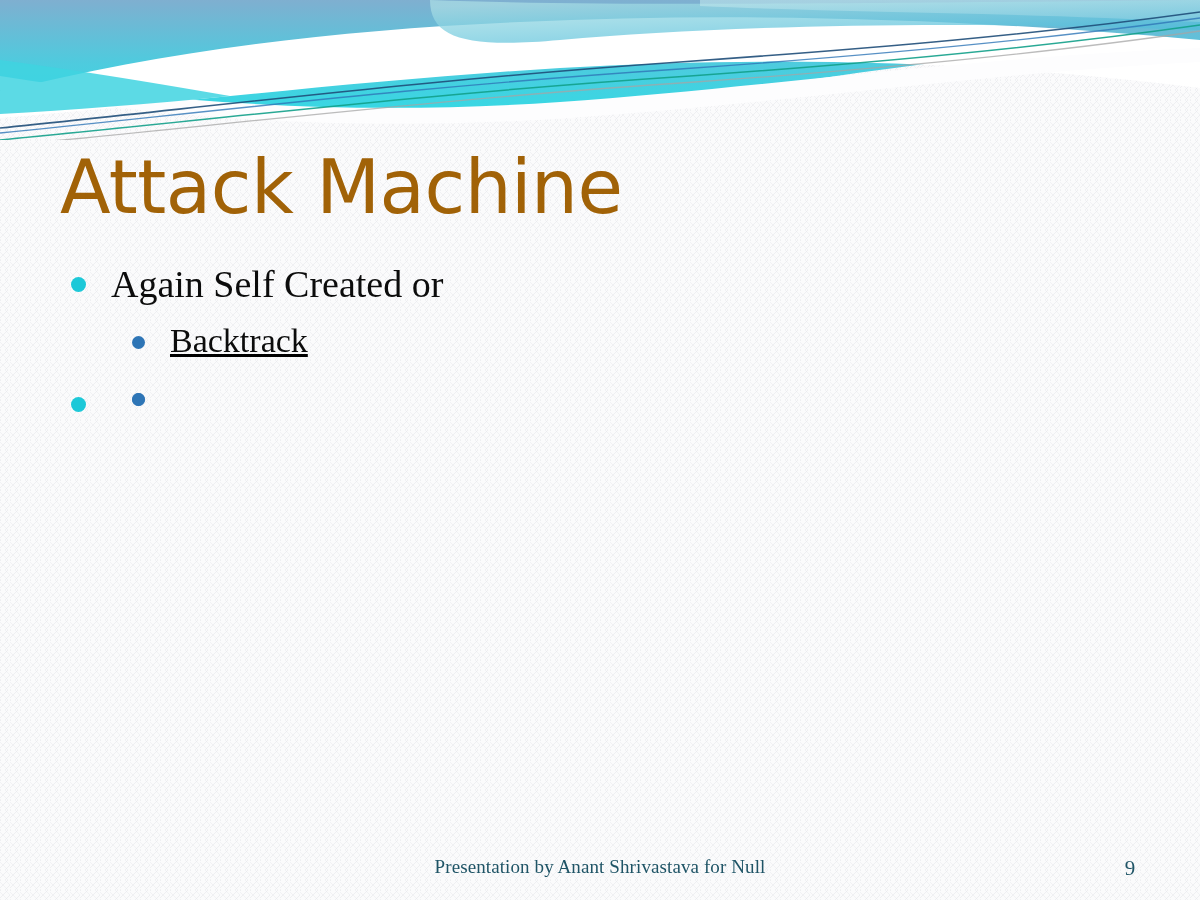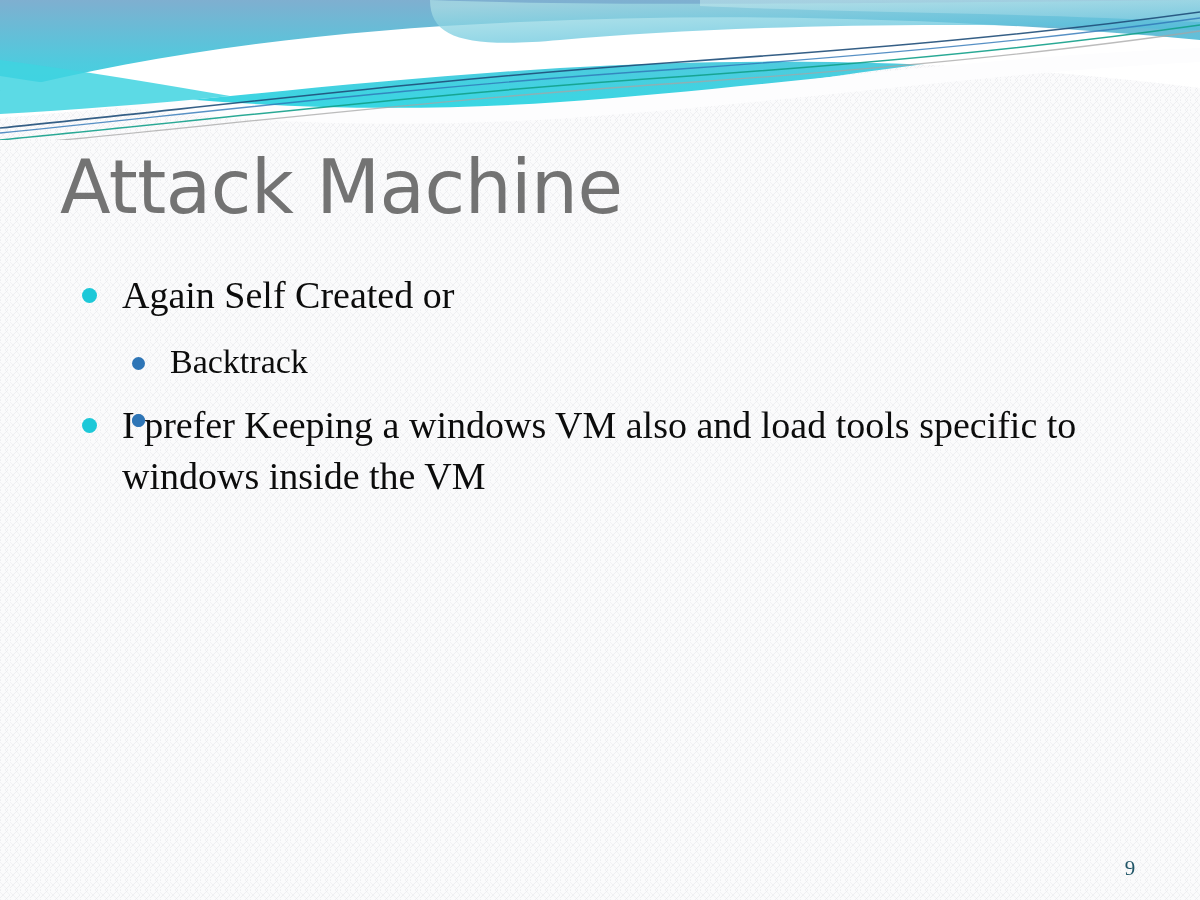--- a/index.html
+++ b/index.html
@@ -43,54 +43,55 @@
 
   #title {
     position: absolute;
     left: 60px;
     top: 148px;
     width: 1080px;
     font-family: "DejaVu Sans", "Liberation Sans", sans-serif;
     font-size: 74px;
     font-weight: 400;
     line-height: 1.06;
-    color: #737373;
+    color: #a16207;
     letter-spacing: -0.5px;
     white-space: nowrap;
   }
 
   #body-list {
     position: absolute;
     left: 58px;
     top: 258px;
     width: 1090px;
   }
 
   .lvl1 {
     position: relative;
     padding-left: 52px;
     font-size: 38px;
     line-height: 1.34;
     color: #0c0c0c;
-    margin: 12px;
+    margin: 1px;
   }
 
   .lvl1 > .bullet {
     position: absolute;
     left: 12px;
     top: 0.47em;
     width: 15px;
     height: 15px;
     border-radius: 50%;
     background: #1DC8D8;
   }
 
   .sub-list {
     margin: 2px 0 0 0;
     padding: 0;
+    text-decoration: underline;
   }
 
   .lvl2 {
     position: relative;
     padding-left: 112px;
     font-size: 34px;
     line-height: 1.68;
     color: #0c0c0c;
     margin: 0;
     white-space: nowrap;
@@ -200,20 +201,20 @@
       <div class="lvl2">
         <span class="bullet"></span>
       </div>
       <div class="lvl2">
         <span class="bullet"></span>
       </div>
     </div>
 
     <div class="lvl1 lvl1-last">
       <span class="bullet"></span>
-      <span>I prefer Keeping a windows VM also and load tools specific to windows inside the VM</span>
     </div>
 
   </div>
 
+  <div id="footer-text">Presentation by Anant Shrivastava for Null</div>
   <div id="page-number">9</div>
 
 </div>
 
 </body></html>

